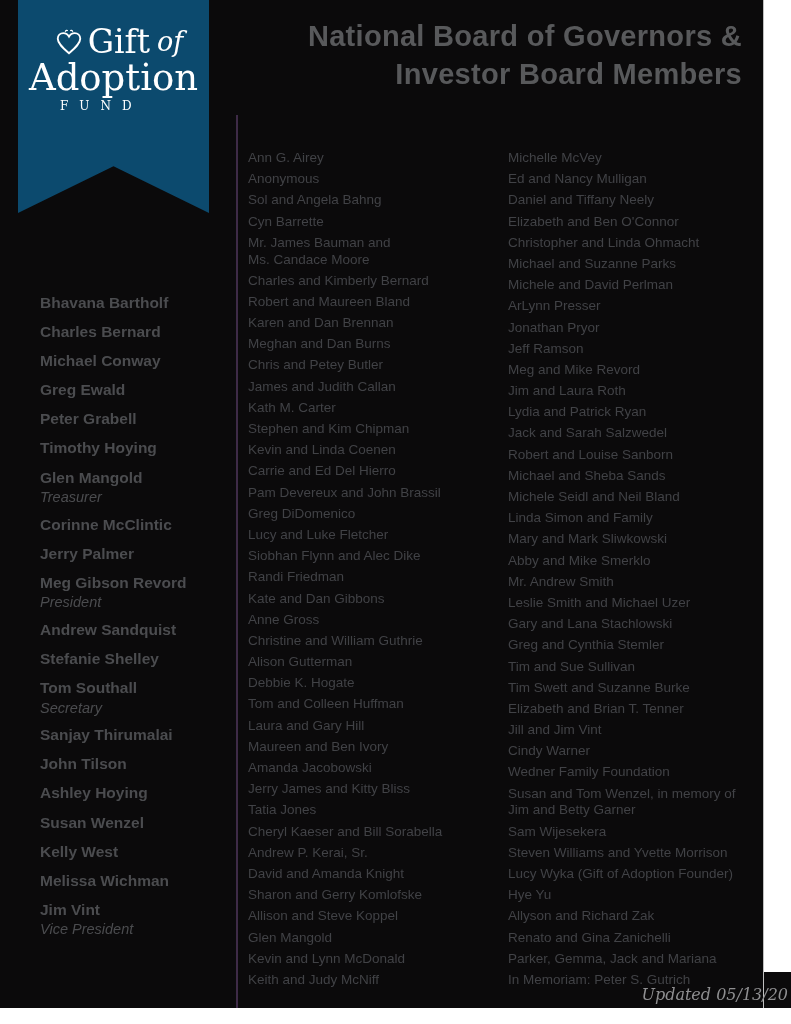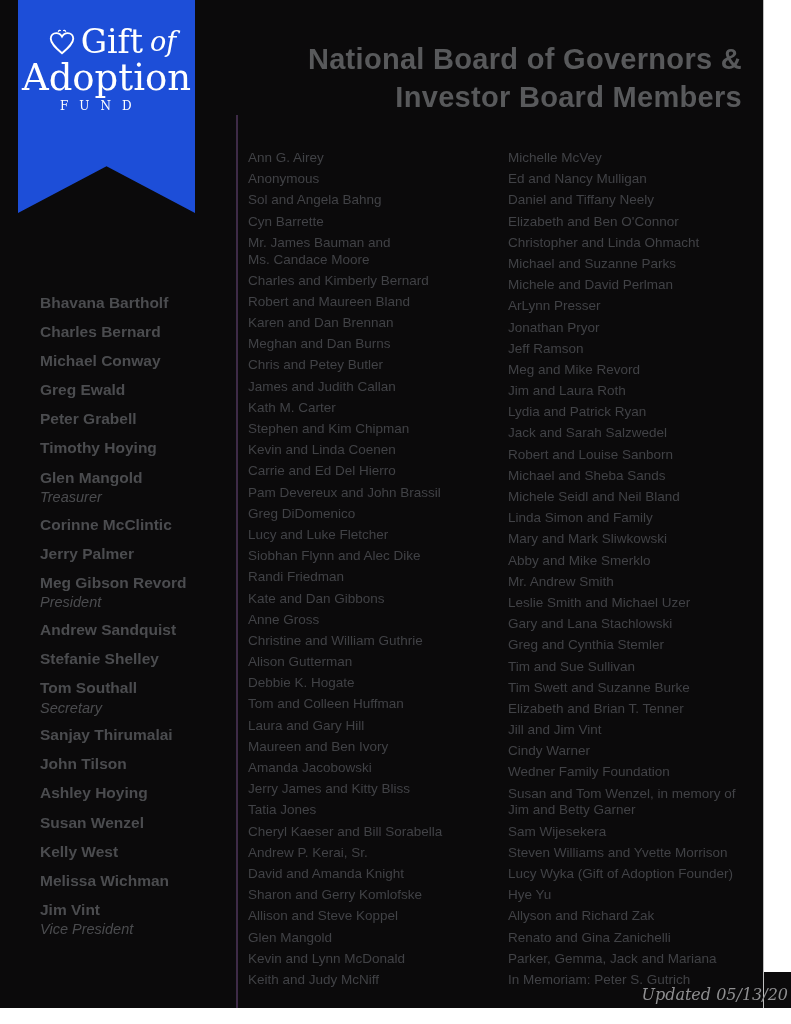--- a/index.html
+++ b/index.html
@@ -20,22 +20,22 @@
   .corner-tab {
     position: absolute;
     left: 764px; top: 972px;
     width: 27px; height: 36px;
     background: #0b0a0b;
   }
   
   .ribbon {
     position: absolute;
     left: 18px; top: 0;
-    width: 177px; height: 213px;
-    background: #1d4ed8;
+    width: 191px; height: 213px;
+    background: #0c4a6e;
     clip-path: polygon(0 0, 100% 0, 100% 100%, 50% 78%, 0 100%);
     text-decoration: underline;
   }
   .logo {
     position: absolute;
     left: 0; top: 22px; width: 100%;
     color: #ffffff;
     font-family: "DejaVu Serif", serif;
     text-align: center;
   }
@@ -48,21 +48,21 @@
   .logo-of { font-size: 27px; font-style: italic; margin-left: 3px; }
   .logo-adoption { font-size: 37px; line-height: 34px; margin-top: 0; }
   .logo-fund {
     font-size: 12px; letter-spacing: 11px;
     margin-top: 4px; margin-left: 42px;
     text-align: left;
   }
   
   .title-block {
     position: absolute;
-    left: 245px; top: 40px; width: 497px;
+    left: 245px; top: 17px; width: 497px;
     text-align: right;
     color: #58595b;
     font-weight: bold;
     font-size: 29px;
     line-height: 38px;
     letter-spacing: 0.3px;
   }
   
   .divider {
     position: absolute;

